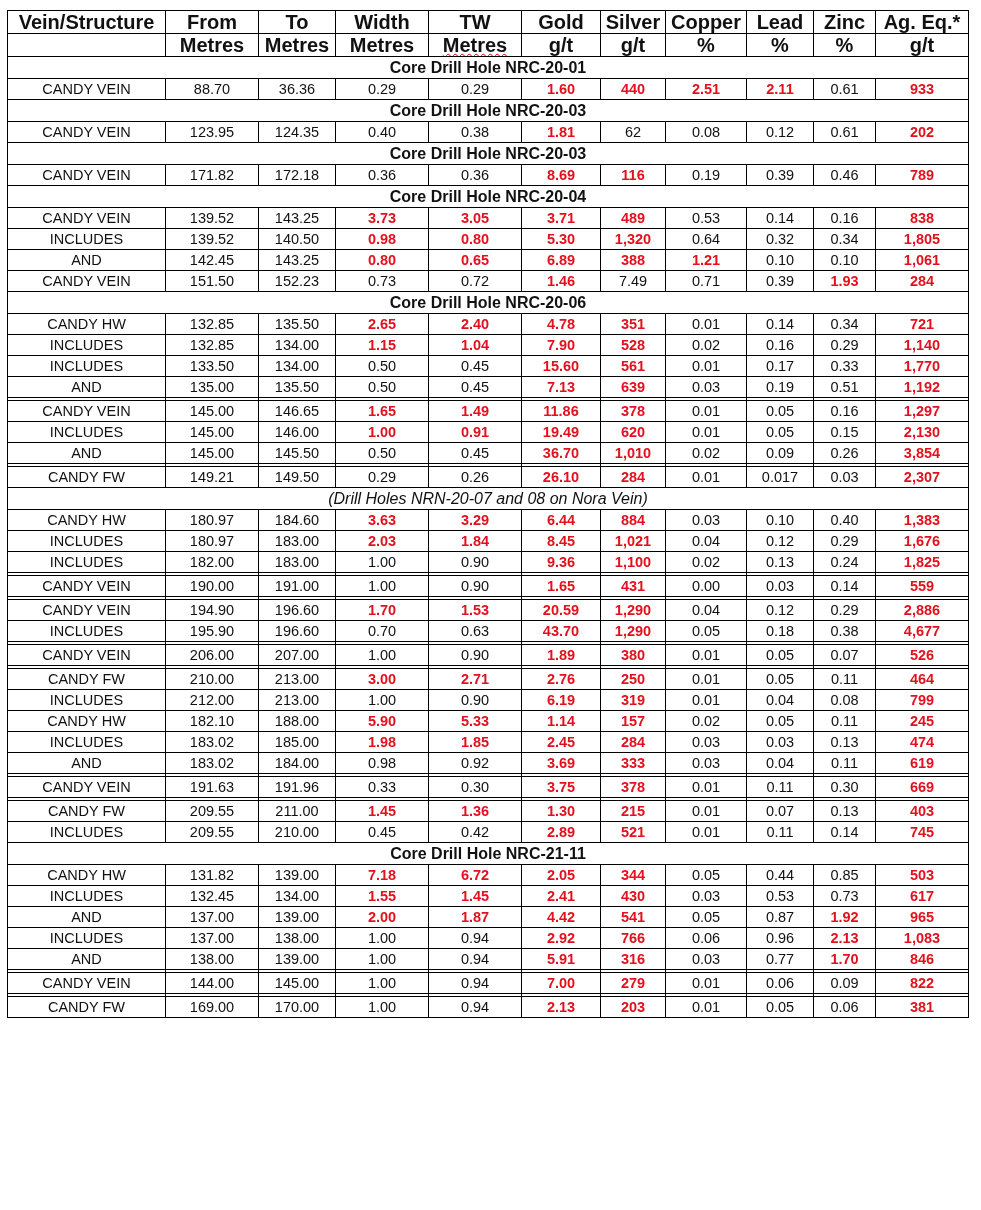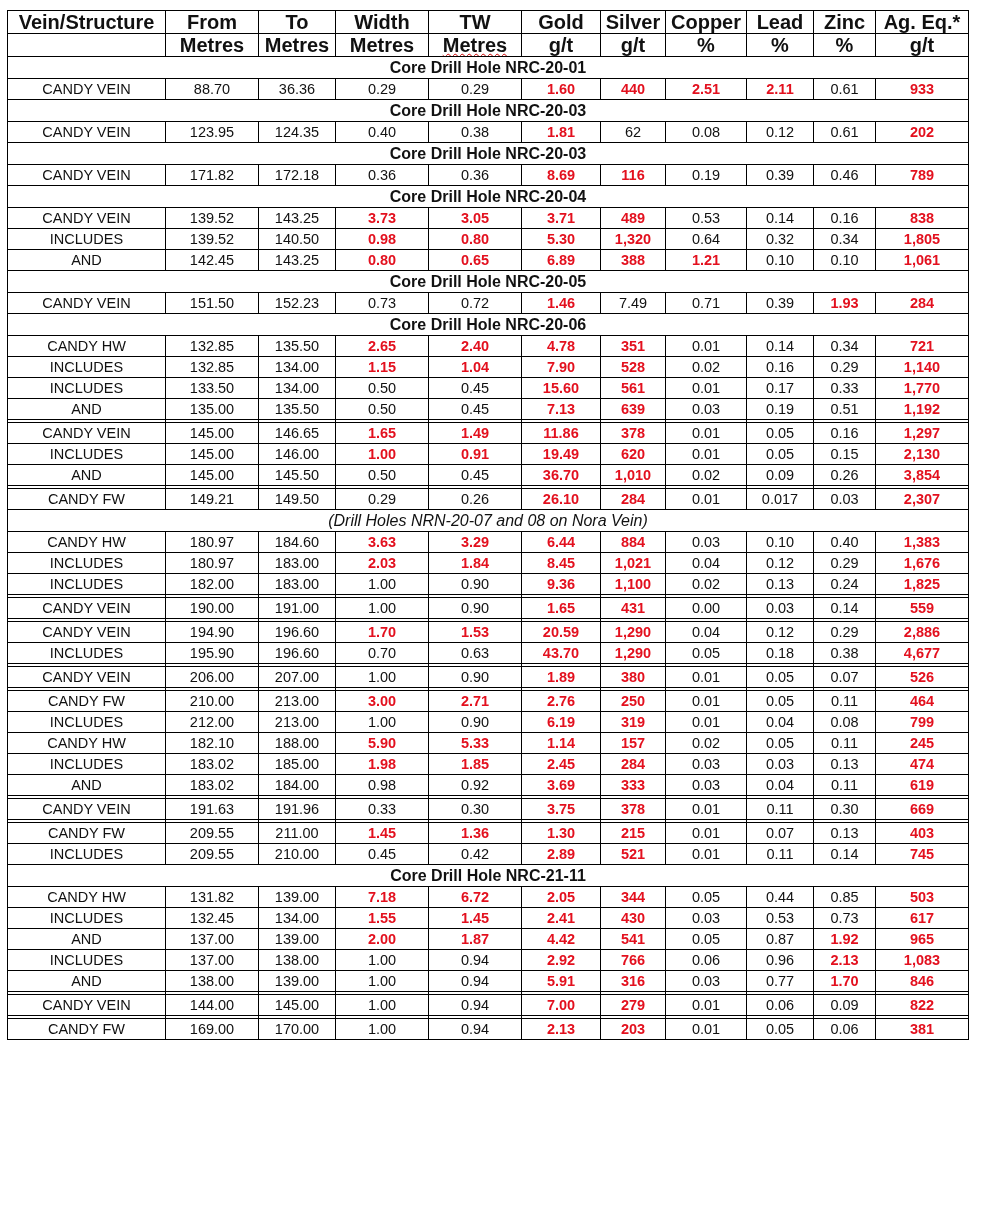--- a/index.html
+++ b/index.html
@@ -143,23 +143,20 @@
         <td class="">143.25</td>
         <td class="hl">0.80</td>
         <td class="hl">0.65</td>
         <td class="hl">6.89</td>
         <td class="hl">388</td>
         <td class="hl">1.21</td>
         <td class="">0.10</td>
         <td class="">0.10</td>
         <td class="hl">1,061</td>
       </tr>
-      <tr class="section">
-        <td colspan="11">Core Drill Hole NRC-20-05</td>
-      </tr>
       <tr class="data">
         <td class="vein">CANDY VEIN</td>
         <td class="">151.50</td>
         <td class="">152.23</td>
         <td class="">0.73</td>
         <td class="">0.72</td>
         <td class="hl">1.46</td>
         <td class="">7.49</td>
         <td class="">0.71</td>
         <td class="">0.39</td>

